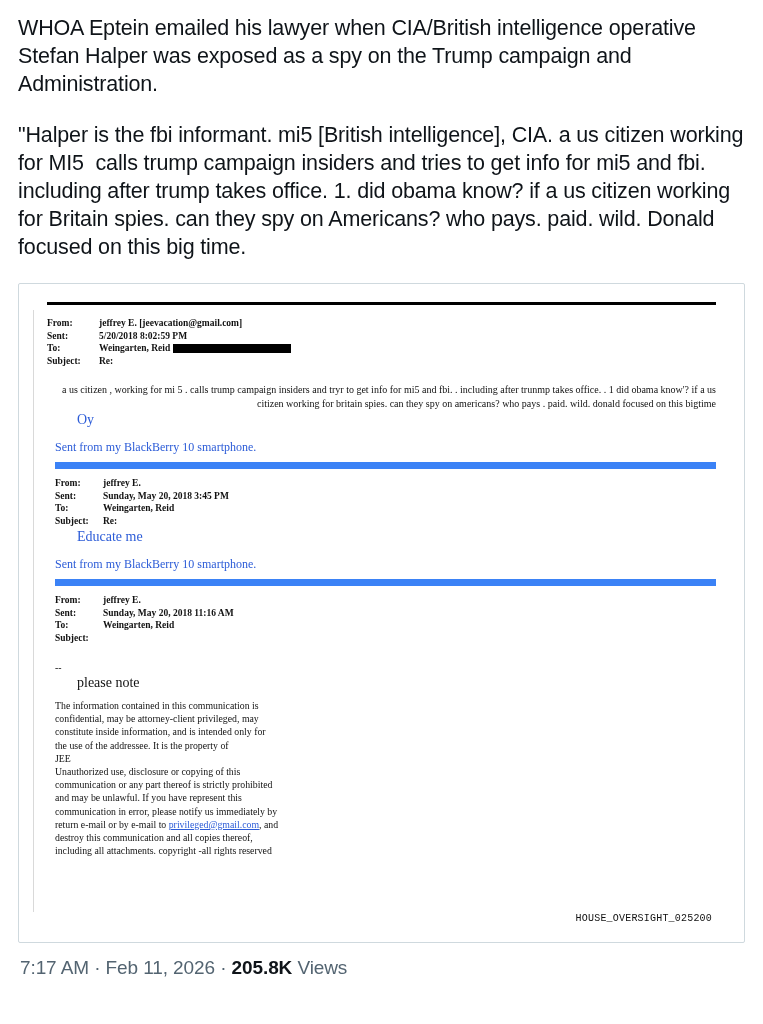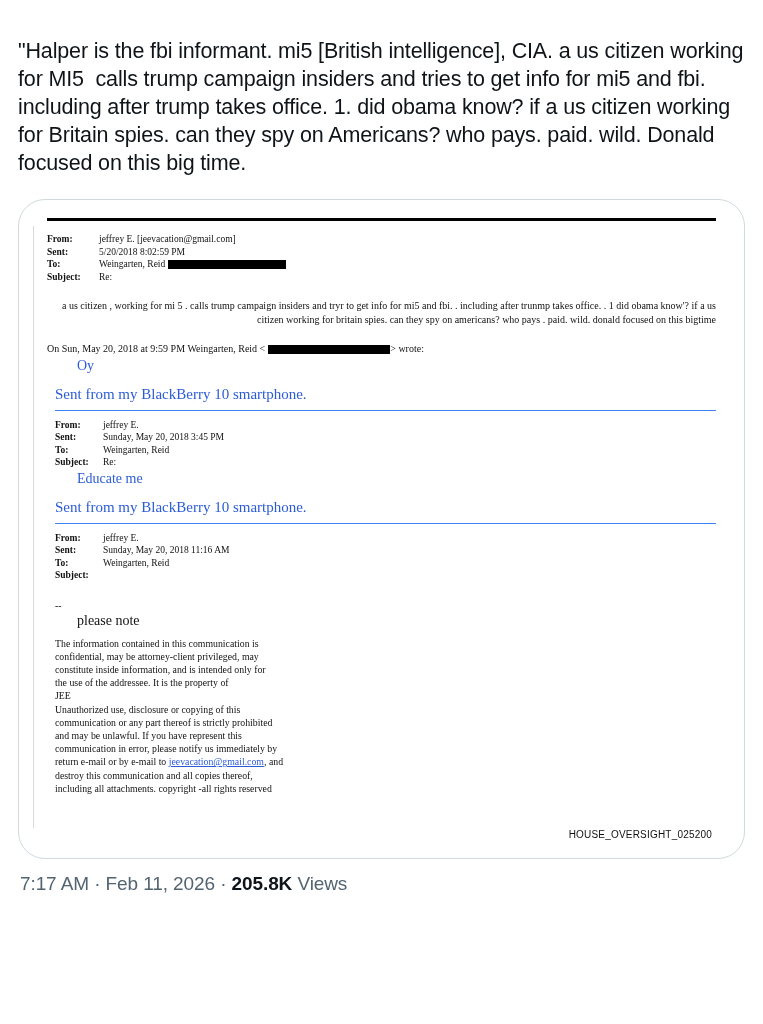--- a/index.html
+++ b/index.html
@@ -24,21 +24,21 @@
     letter-spacing: -0.15px;
     color: #0f1419;
     white-space: pre-wrap;
   }
   .post-text.para2 {
     margin-top: 23px;
   }
   .attachment {
     margin-top: 22px;
     border: 1px solid #cfd9de;
-    border-radius: 27px;
+    border-radius: 2px;
     background: #ffffff;
     overflow: hidden;
     height: 660px;
     position: relative;
   }
   .doc {
     position: relative;
     margin: 18px 22px 0 22px;
     font-family: "Liberation Serif", serif;
     color: #111;
@@ -56,20 +56,21 @@
     display: flex;
   }
   .hdr-label {
     width: 52px;
     font-weight: bold;
     font-family: "Liberation Serif", serif;
   }
   .hdr-val {
     flex: 1;
     position: relative;
+    font-weight: bold;
   }
   .redact {
     display: inline-block;
     background: #000;
     height: 9px;
     vertical-align: middle;
     margin-left: 3px;
   }
   .body-para {
     font-size: 10px;
@@ -90,23 +91,23 @@
   .link {
     color: #2b5bd7;
     text-decoration: none;
   }
   .link-u {
     color: #2b5bd7;
     text-decoration: underline;
   }
   .blackberry {
     color: #2b5bd7;
-    font-size: 15px;
+    font-size: 12px;
     margin: 12px 6px 0 14px;
-    border-bottom: 1px solid #3b82f6;
+    border-bottom: 7px solid #3b82f6;
     padding-bottom: 7px;
   }
   .sub-hdr {
     margin: 8px 6px 0 14px;
   }
   .sub-hdr .hdr-label { width: 48px; }
   .legal {
     font-size: 9.8px;
     line-height: 13.2px;
     margin: 8px 6px 0 14px;
@@ -118,21 +119,21 @@
   .please-note {
     font-size: 14px;
     margin: 2px 6px 0 36px;
   }
   .bates {
     position: absolute;
     right: 32px;
     bottom: 18px;
     font-size: 10px;
     letter-spacing: 0.2px;
-    font-family: Liberation Sans, sans-serif;
+    font-family: Liberation Mono, monospace;
     color: #111;
     padding-left: 26px;
   }
   .left-rule {
     position: absolute;
     left: 14px;
     top: 26px;
     bottom: 30px;
     width: 1px;
     background: #d9d9d9;
@@ -145,20 +146,21 @@
   }
   .meta .views-num {
     color: #0f1419;
     font-weight: bold;
   }
 </style>
 </head>
 <body>
 
 <div class="post">
+  <div class="post-text para1">WHOA Eptein emailed his lawyer when CIA/British intelligence operative Stefan Halper was exposed as a spy on the Trump campaign and Administration.</div>
   <div class="post-text para2">"Halper is the fbi informant. mi5 [British intelligence], CIA. a us citizen working for MI5  calls trump campaign insiders and tries to get info for mi5 and fbi. including after trump takes office. 1. did obama know? if a us citizen working for Britain spies. can they spy on Americans? who pays. paid. wild. Donald focused on this big time.</div>
 
   <div class="attachment">
     <div class="left-rule"></div>
     <div class="doc">
       <div class="rule-top"></div>
 
       <div class="hdr-table">
         <div class="hdr-row">
           <div class="hdr-label">From:</div>
@@ -173,23 +175,20 @@
           <div class="hdr-val"><span>Weingarten, Reid</span><span class="redact" style="width:118px"></span></div>
         </div>
         <div class="hdr-row">
           <div class="hdr-label">Subject:</div>
           <div class="hdr-val">Re:</div>
         </div>
       </div>
 
       <div class="body-para">a us citizen ,  working for mi 5 .   calls trump campaign insiders  and tryr to get info for mi5 and fbi.  .   including after trunmp takes office. .    1   did obama know'?    if a us citizen working for britain spies.  can they spy on americans?   who pays .  paid.  wild.   donald focused on this bigtime</div>
 
-      <div class="quote-line">
-        <span>On Sun, May 20, 2018 at 9:59 PM Weingarten, Reid &lt;</span><span class="redact" style="width:122px"></span><span>&gt; wrote:</span>
-      </div>
       <div class="please-note" style="margin-top:2px"><span class="link">Oy</span></div>
 
       <div class="blackberry">Sent from my BlackBerry 10 smartphone.</div>
 
       <div class="hdr-table sub-hdr">
         <div class="hdr-row">
           <div class="hdr-label">From:</div>
           <div class="hdr-val">jeffrey E.</div>
         </div>
         <div class="hdr-row">
@@ -237,21 +236,21 @@
       <div class="legal">
         <span>The information contained in this communication is</span><br>
         <span>confidential, may be attorney-client privileged, may</span><br>
         <span>constitute inside information, and is intended only for</span><br>
         <span>the use of the addressee. It is the property of</span><br>
         <span>JEE</span><br>
         <span>Unauthorized use, disclosure or copying of this</span><br>
         <span>communication or any part thereof is strictly prohibited</span><br>
         <span>and may be unlawful. If you have represent this</span><br>
         <span>communication in error, please notify us immediately by</span><br>
-        <span>return e-mail or by e-mail to </span><span class="link-u">jeevacation@gmail.com</span><span>, and</span><br>
+        <span>return e-mail or by e-mail to </span><span class="link-u">privileged@gmail.com</span><span>, and</span><br>
         <span>destroy this communication and all copies thereof,</span><br>
         <span>including all attachments. copyright -all rights reserved</span>
       </div>
 
     </div>
     <div class="bates">HOUSE_OVERSIGHT_025200</div>
   </div>
 </div>
 
 <div class="meta">

